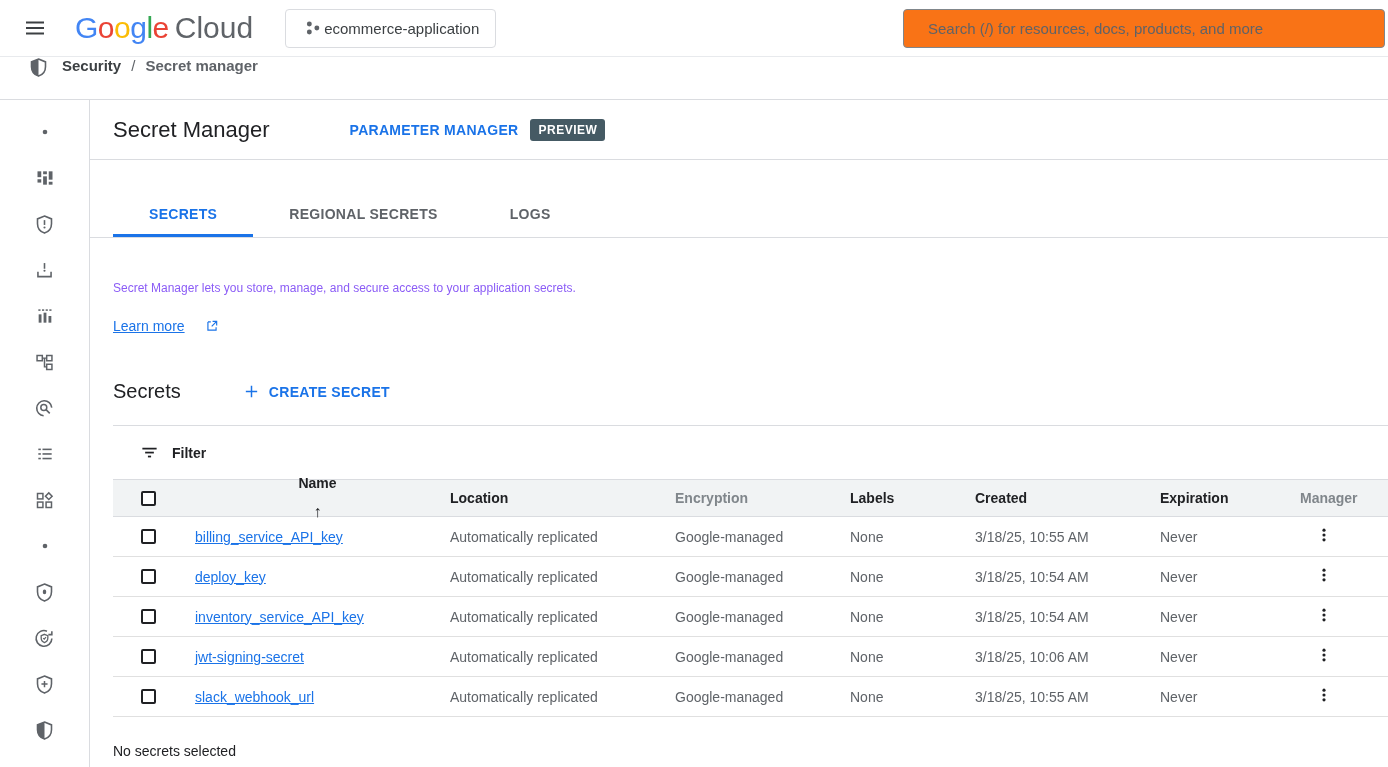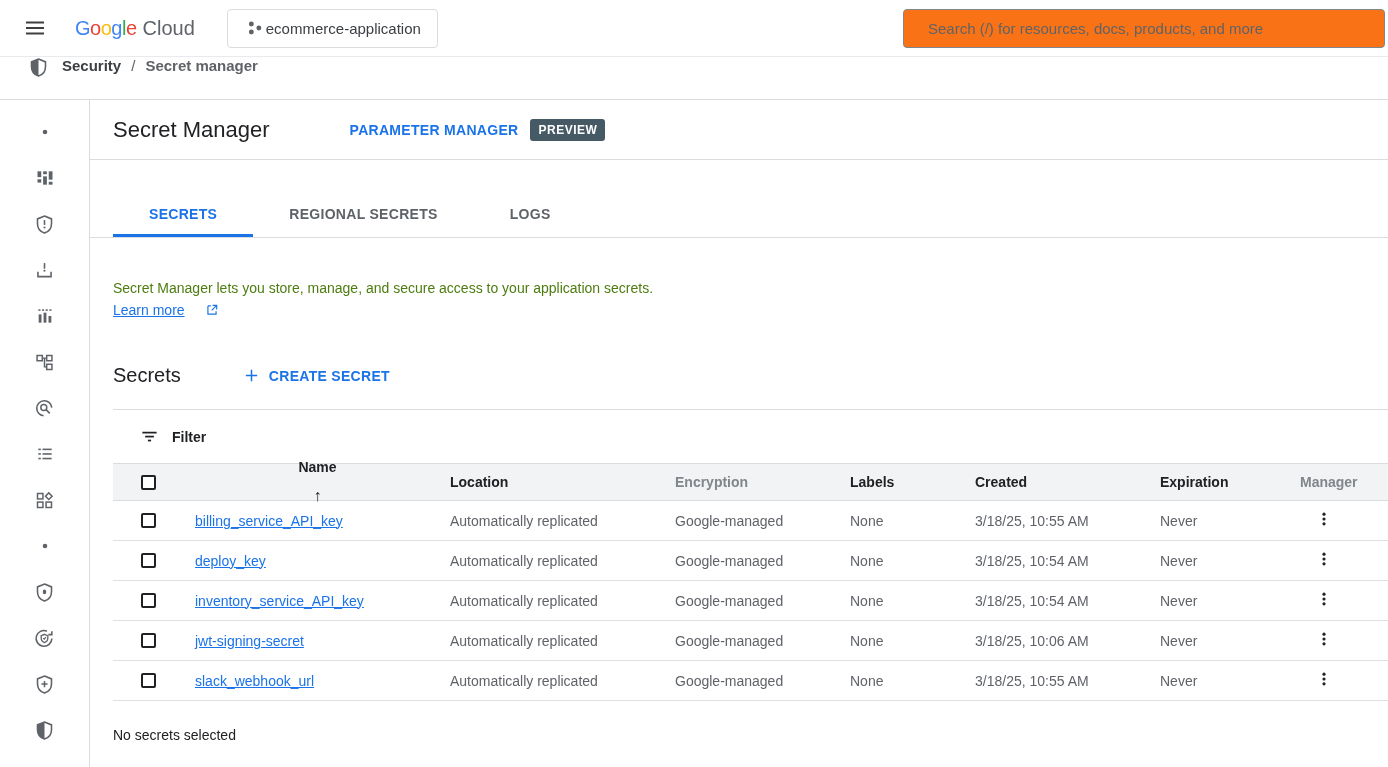--- a/index.html
+++ b/index.html
@@ -2,21 +2,21 @@
 <html><head>
 <meta charset="utf-8">
 <style>
   html,body{margin:0;padding:0;width:1388px;height:767px;overflow:hidden;background:#fff;
     font-family:"Liberation Sans","DejaVu Sans",sans-serif;color:#202124;}
   *{box-sizing:border-box;}
 
   
   .topbar{height:57px;border-bottom:1px solid #e8eaed;display:flex;align-items:center;}
   .hamburger{margin-left:21px;width:28px;height:28px;display:flex;align-items:center;justify-content:center;cursor:pointer;}
-  .logo{margin-left:26px;font-size:20px;display:flex;align-items:baseline;letter-spacing:-0.5px;font-weight:500;justify-content:center;}
+  .logo{margin-left:26px;font-size:30px;display:flex;align-items:baseline;letter-spacing:-0.5px;font-weight:500;justify-content:center;}
   .logo .cloud{color:#5f6368;margin-left:6px;letter-spacing:0;}
   .project-btn{margin-left:32px;height:39px;border:1px solid #dadce0;border-radius:4px;display:flex;align-items:center;
     padding:0 16px;font-size:15px;color:#3c4043;cursor:pointer;background:#fff;}
   .search{margin-left:auto;margin-right:3px;width:482px;height:39px;background:#f97316;border:1px solid #80868b;
     border-radius:4px;display:flex;align-items:center;}
   .search input{border:none;background:transparent;outline:none;font-size:15px;color:#3c4043;padding:0 24px;width:100%;
     font-family:inherit;}
   .search input::placeholder{color:#5f6368;opacity:1;}
 
   
@@ -40,21 +40,21 @@
   .preview-badge{margin-left:12px;background:#455a64;color:#fff;font-size:12px;font-weight:bold;letter-spacing:.5px;
     padding:4px 8px;border-radius:3px;}
 
   
   .tabs{height:78px;border-bottom:1px solid #dadce0;display:flex;align-items:flex-end;padding-left:23px;}
   .tab{padding:0 36px 12px;font-size:14px;font-weight:bold;letter-spacing:.3px;color:#5f6368;
     border-bottom:3px solid transparent;cursor:pointer;}
   .tab.active{color:#1a73e8;border-bottom-color:#1a73e8;}
 
   
-  .description{margin:40px 0 0 23px;font-size:14px;line-height:20px;color:#4d7c0f;}
+  .description{margin:40px 0 16px 23px;font-size:12px;line-height:20px;color:#8b5cf6;}
   .learn-more{display:inline-flex;align-items:center;gap:20px;color:#1a73e8;margin:4px 0 0 23px;
     font-size:14px;cursor:pointer;}
   .learn-more .lm-text{text-decoration:underline;}
 
   
   .secrets-row{margin:45px 0 0 23px;display:flex;align-items:center;}
   .secrets-title{font-size:20px;color:#202124;}
   .create-btn{margin-left:62px;display:flex;align-items:center;gap:9px;color:#1a73e8;font-size:14px;
     font-weight:bold;letter-spacing:.3px;cursor:pointer;background:none;border:none;font-family:inherit;padding:0;}
 

